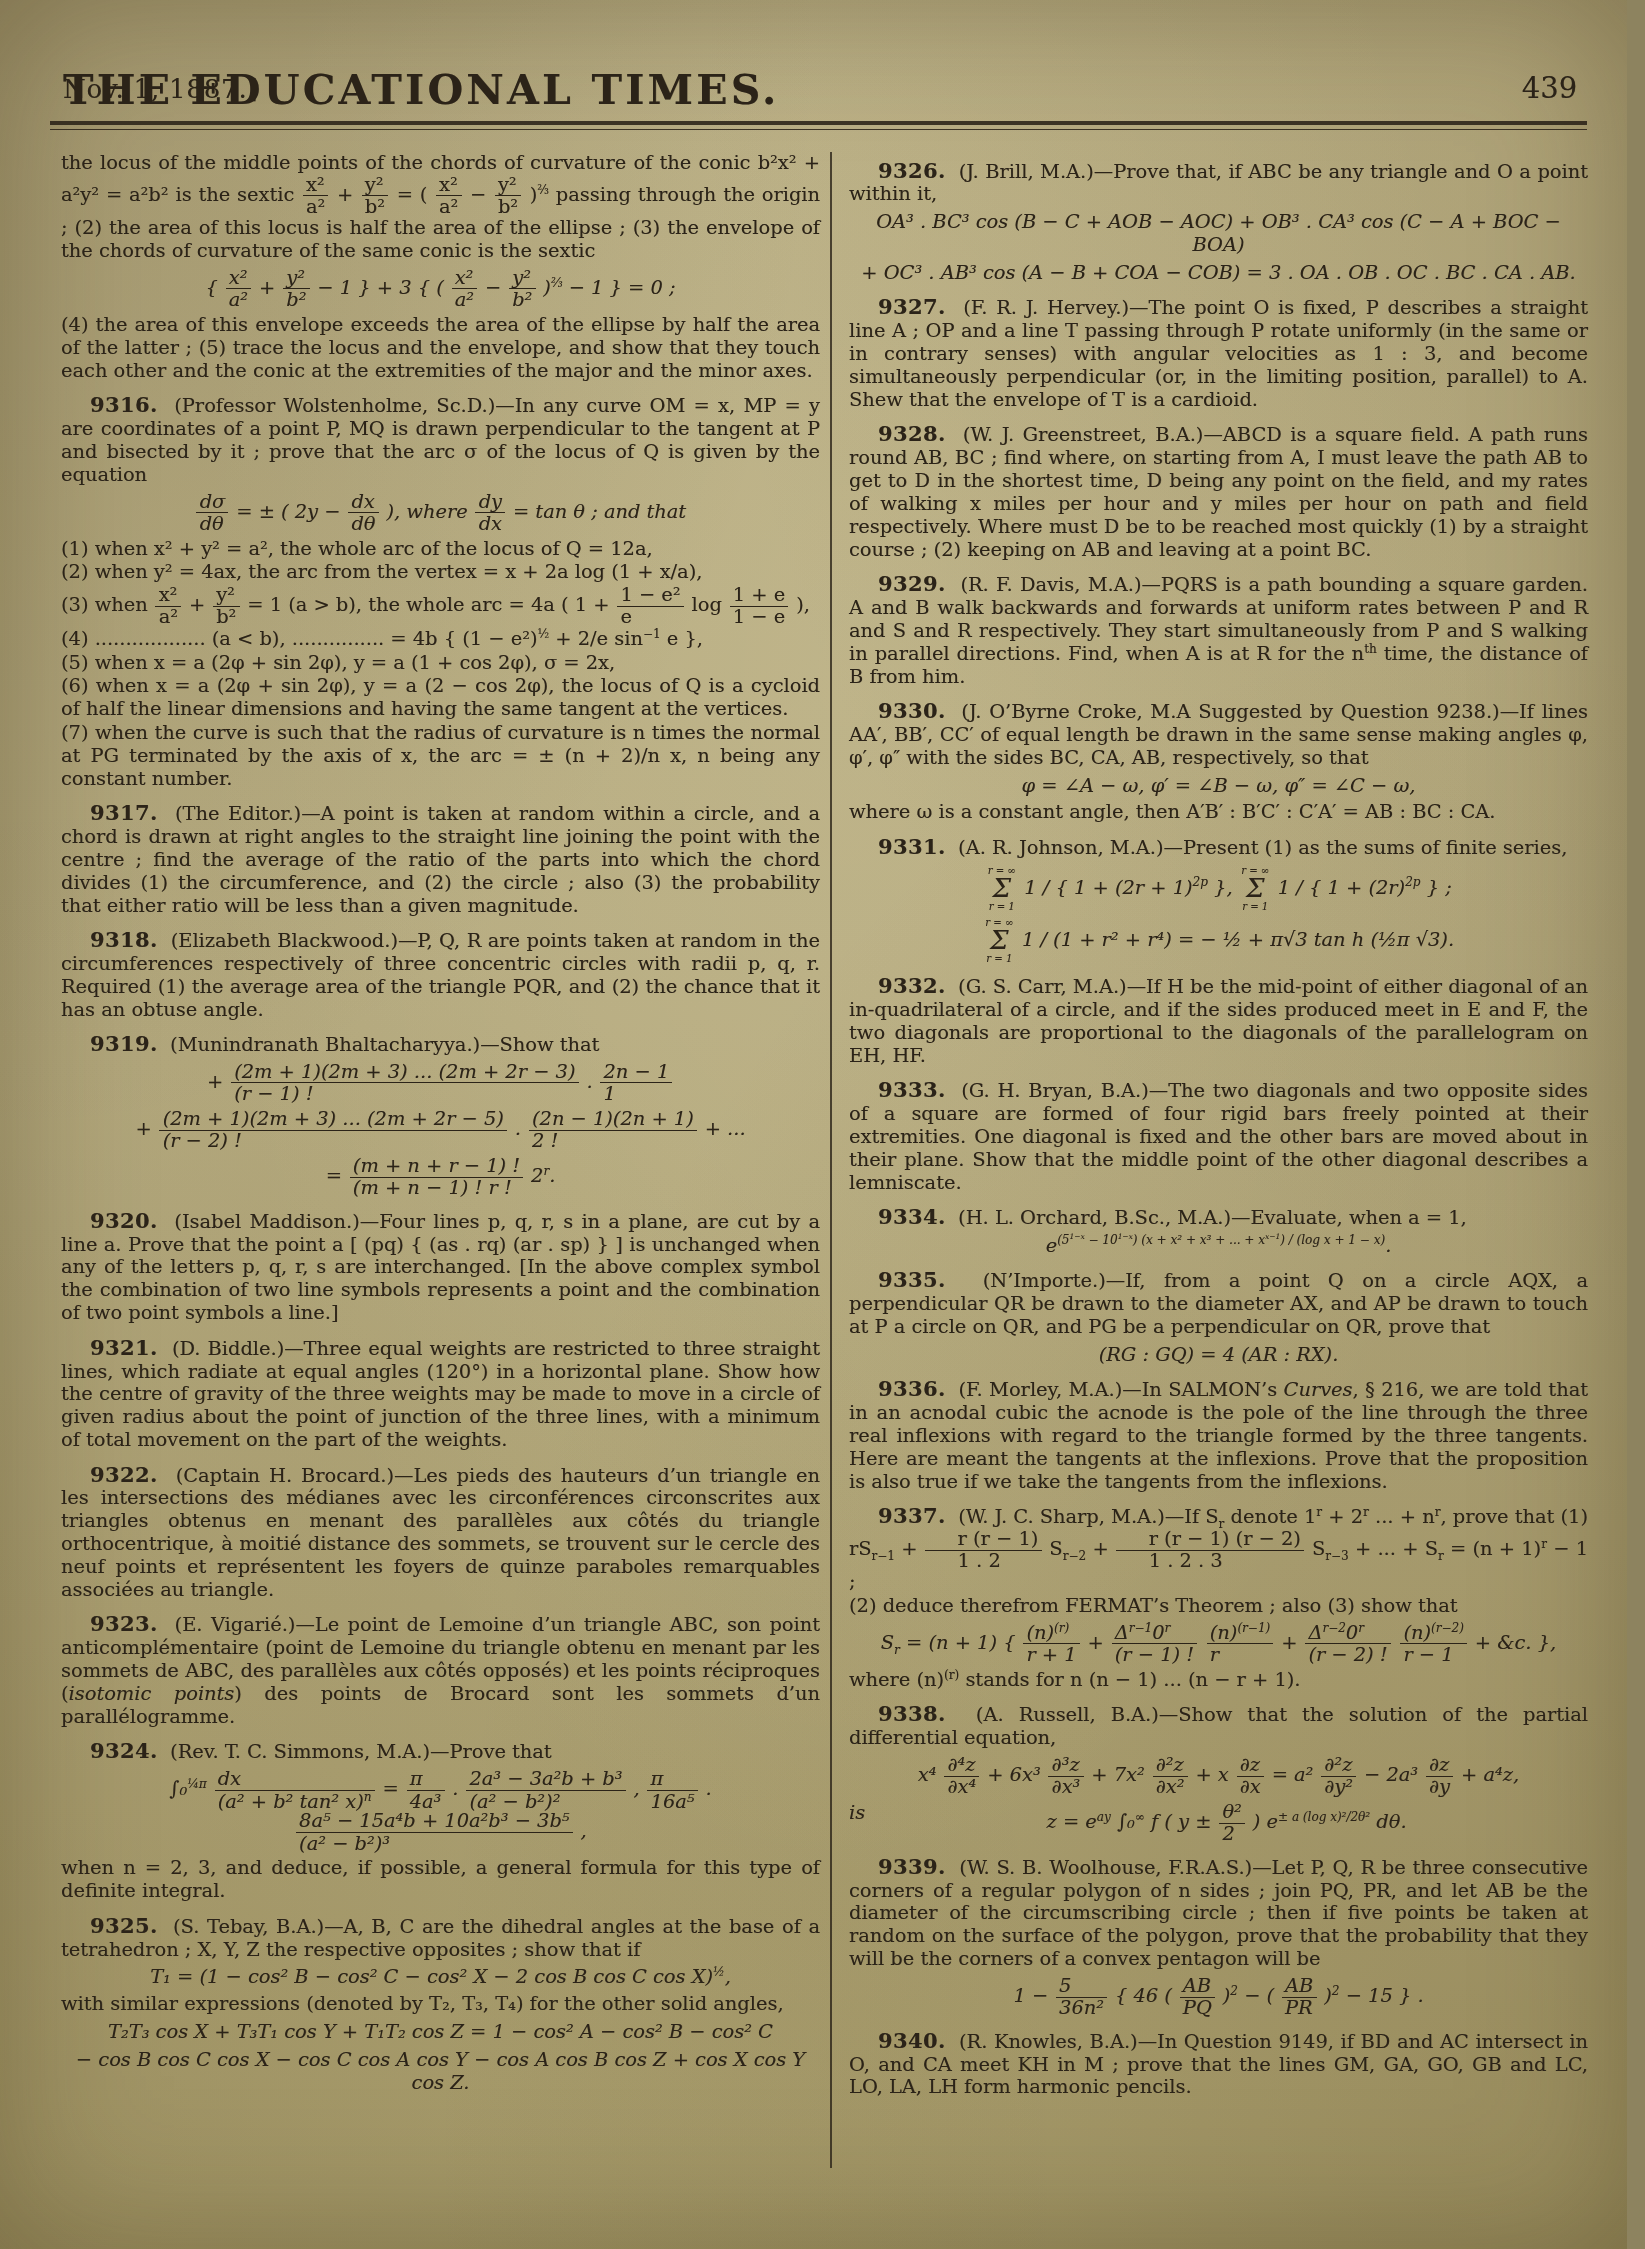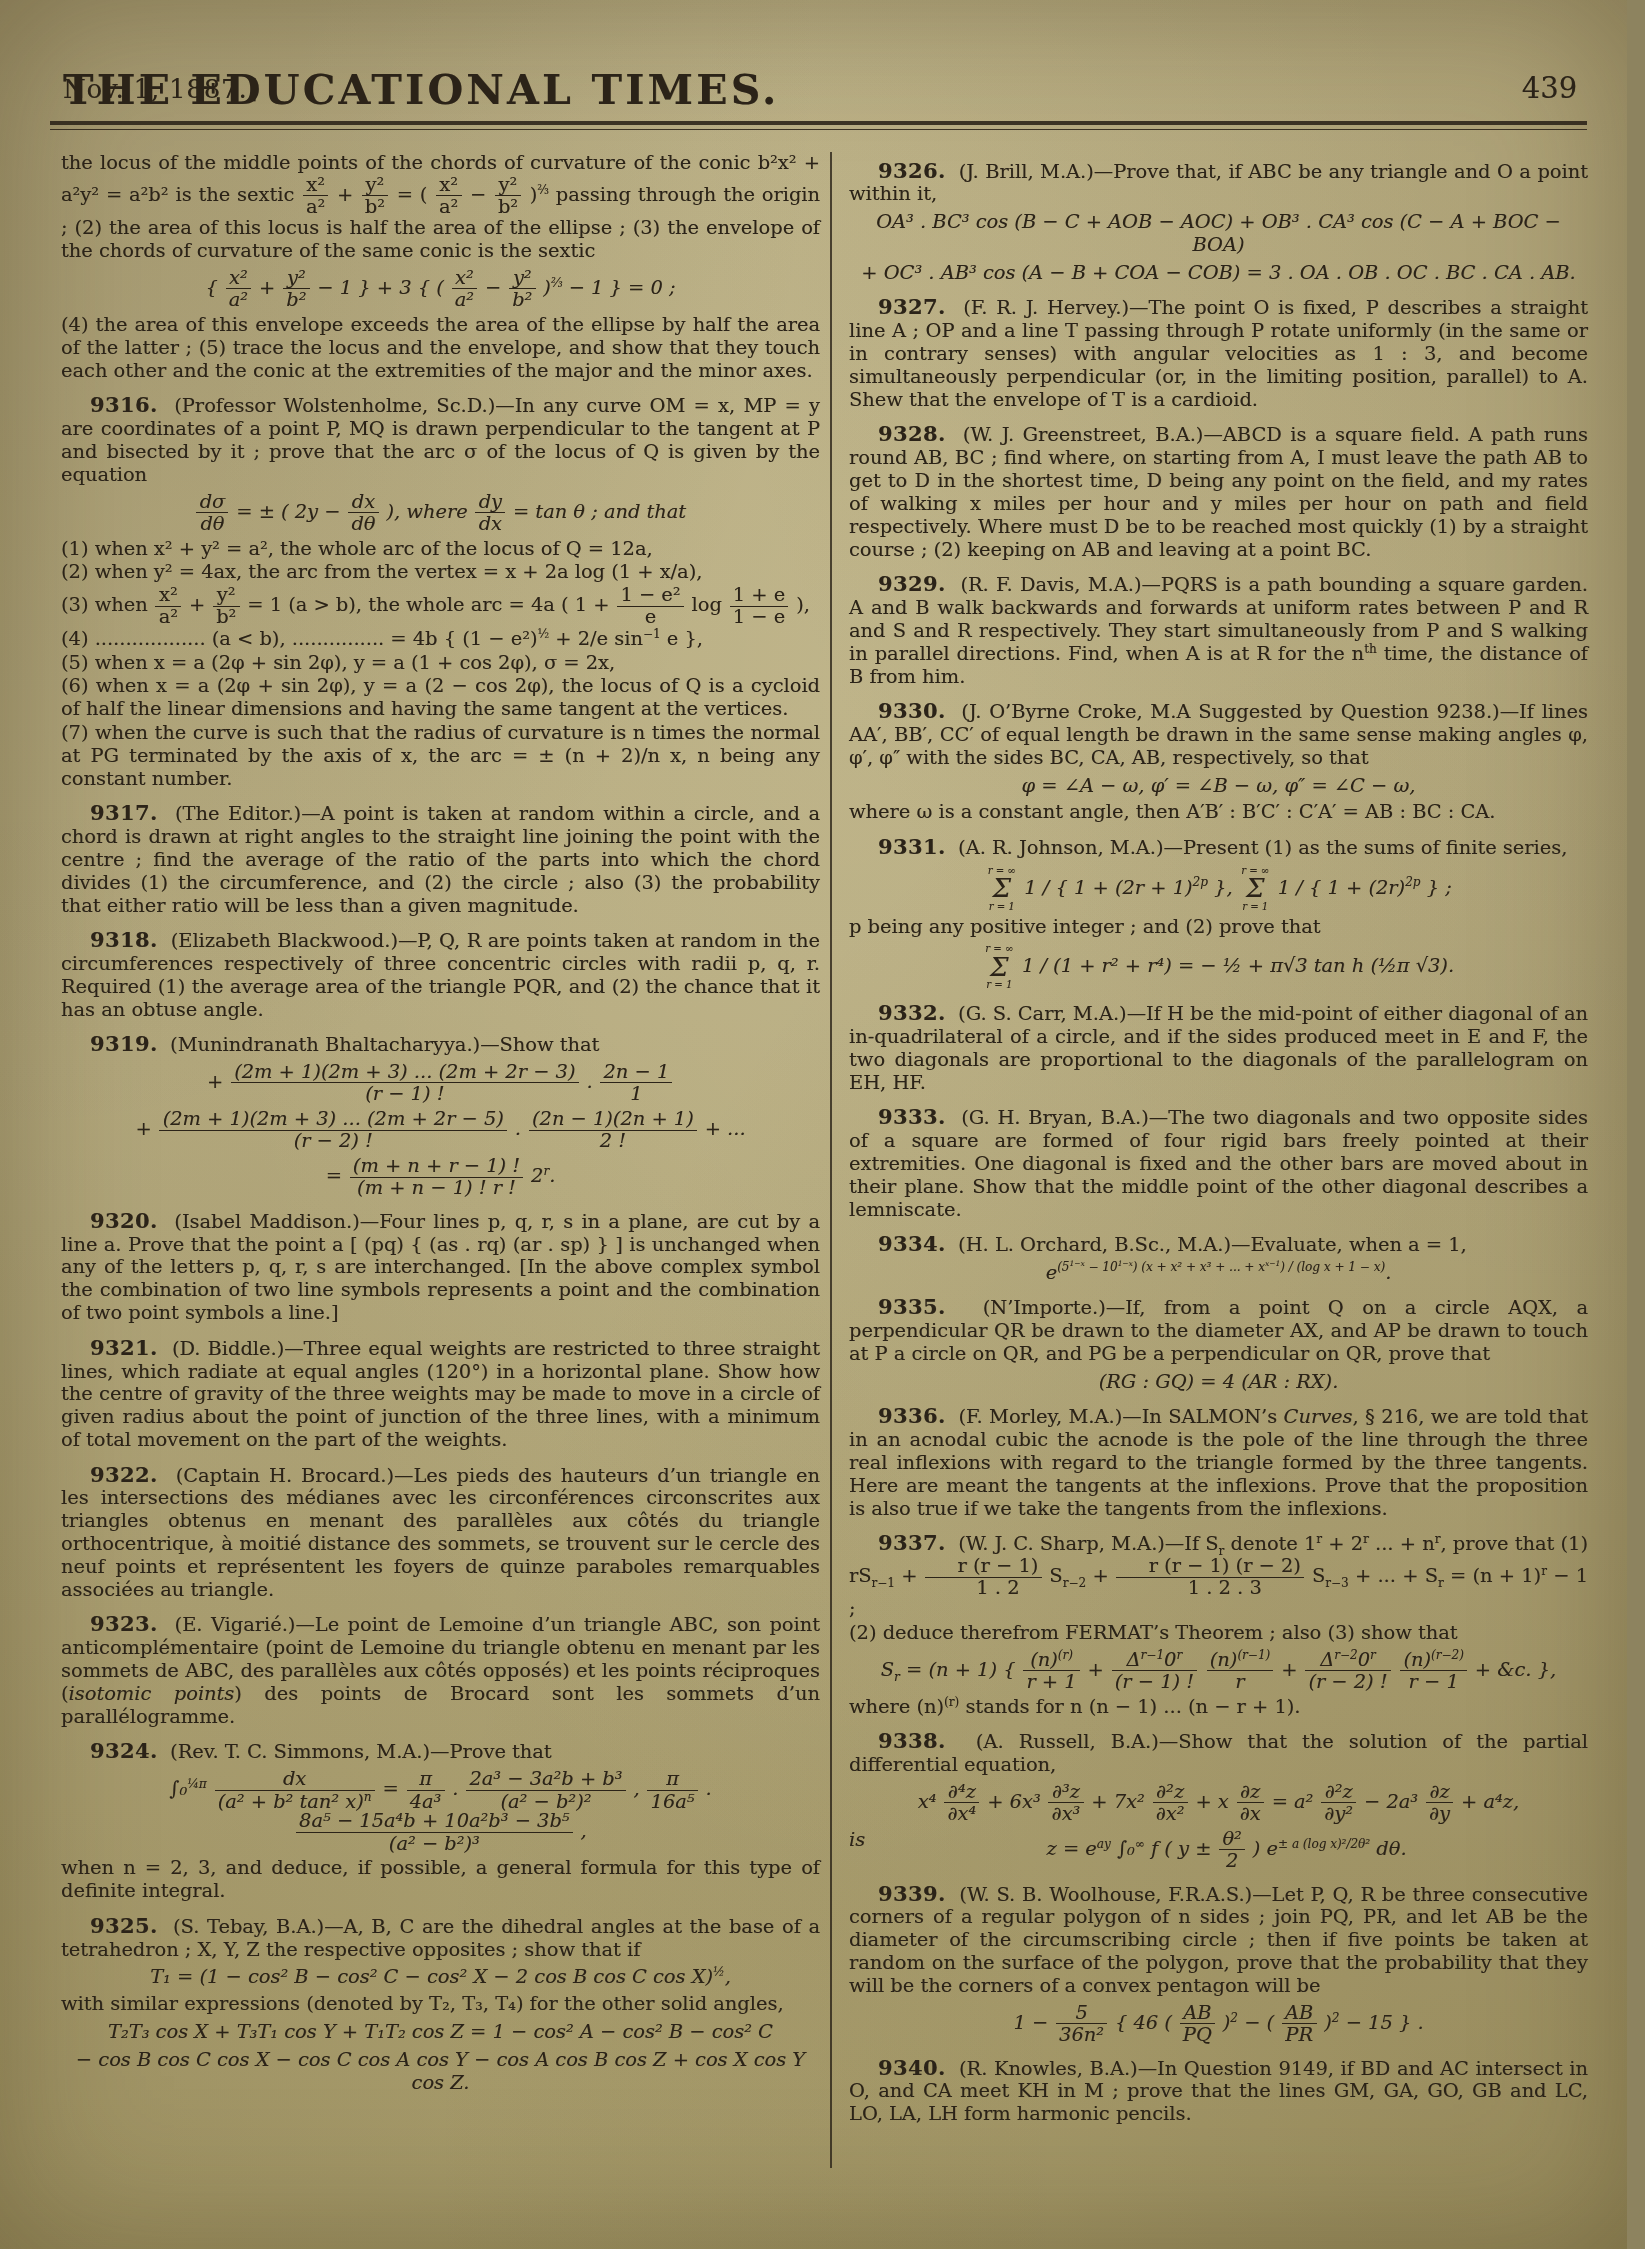--- a/index.html
+++ b/index.html
@@ -42,21 +42,21 @@
     background:var(--ink);opacity:0.8;}
   
   .qblock{margin:0 0 10.5px 0;}
   .para{text-align:justify;margin:0 0 0.8px 0;}
   .para.lead{text-indent:29px;}
   .qnum{font-weight:bold;font-size:21px;letter-spacing:0.4px;}
   .disp{text-align:center;margin:4.9px 0 4px 0;font-style:italic;}
   .disp .displabel{float:left;}
   sup{font-size:0.62em;line-height:0;}
   sub{font-size:0.62em;line-height:0;}
-  .frac{display:inline-block;vertical-align:middle;text-align:center;
+  .frac{display:inline-block;vertical-align:middle;text-align:left;
     line-height:1.02;padding:0 1.6px;}
   .frac .num{display:block;border-bottom:1.3px solid var(--ink);padding:0 3.2px 0.8px 3.2px;}
   .frac .den{display:block;padding:0.8px 3.2px 0 3.2px;}
   .sum{display:inline-flex;flex-direction:column;align-items:center;
     vertical-align:middle;line-height:0.9;margin:0 2.4px;}
   .sum .lim{font-size:0.52em;line-height:1.1;}
   .sum .sig{font-size:1.35em;line-height:0.95;}
 </style>
 </head>
 <body>
@@ -149,21 +149,20 @@
           <div class="para lead"><span class="qnum">9331.</span>&nbsp; <span class="qauthor">(A. R. Johnson, M.A.)</span>—Present (1) as the sums of finite series,</div>
           <div class="disp"><span class="sum">
               <span class="lim">r = ∞</span>
               <span class="sig">Σ</span>
               <span class="lim">r = 1</span>
             </span> 1 / { 1 + (2r + 1)<sup>2p</sup> },   <span class="sum">
               <span class="lim">r = ∞</span>
               <span class="sig">Σ</span>
               <span class="lim">r = 1</span>
             </span> 1 / { 1 + (2r)<sup>2p</sup> } ;</div>
-          <div class="para">p being any positive integer ; and (2) prove that</div>
           <div class="disp"><span class="sum">
               <span class="lim">r = ∞</span>
               <span class="sig">Σ</span>
               <span class="lim">r = 1</span>
             </span> 1 / (1 + r² + r⁴) = − ½ + π√3 tan h (½π √3).</div>
         </article>
         <article class="qblock">
           <div class="para lead"><span class="qnum">9332.</span>&nbsp; <span class="qauthor">(G. S. Carr, M.A.)</span>—If H be the mid-point of either diagonal of an in-quadrilateral of a circle, and if the sides produced meet in E and F, the two diagonals are proportional to the diagonals of the parallelogram on EH, HF.</div>
         </article>
         <article class="qblock">

